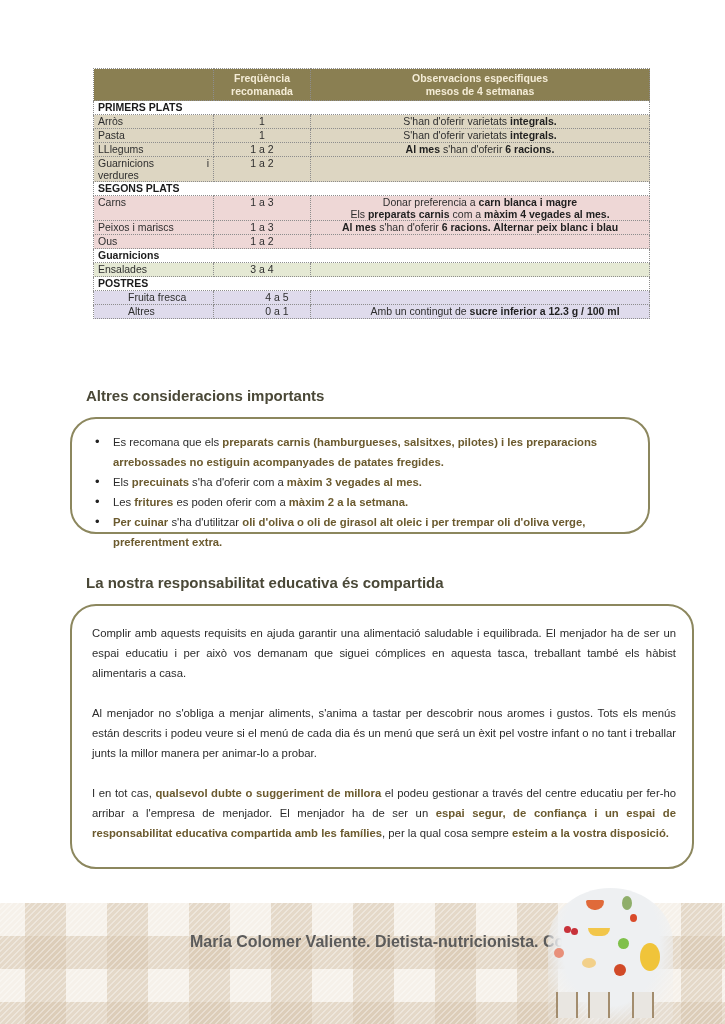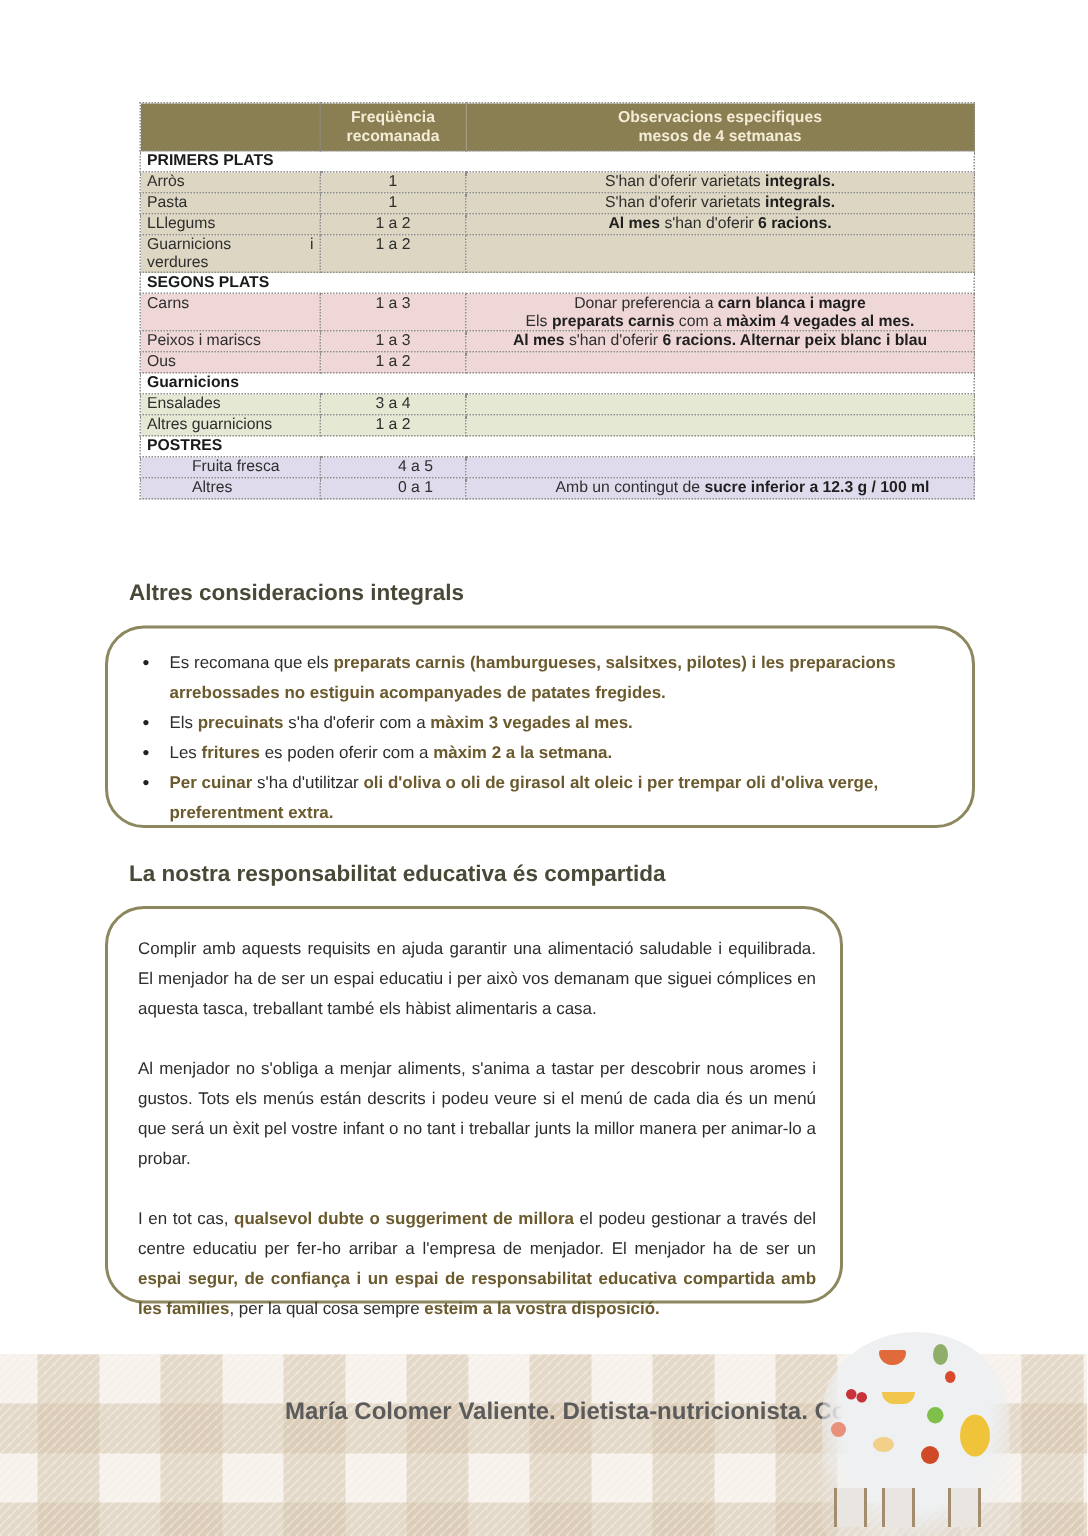--- a/index.html
+++ b/index.html
@@ -31,22 +31,22 @@
 
   
   .section-heading {
     position: absolute; left: 86px; font-size: 15px; font-weight: bold; color: #4a4837;
   }
 
   
   .box {
     position: absolute; border: 2px solid #8c875e; border-radius: 26px; background: #ffffff;
   }
-  .box-considerations { left: 70px; top: 417px; width: 580px; height: 135px; }
-  .box-responsibility { left: 70px; top: 604px; width: 492px; height: 265px; }
+  .box-considerations { left: 70px; top: 417px; width: 580px; height: 117px; }
+  .box-responsibility { left: 70px; top: 604px; width: 624px; height: 265px; }
 
   .bullets { list-style: none; position: absolute; left: 22px; top: 13px; right: 16px;
     font-size: 11.3px; line-height: 20px; color: #2c2c2c; }
   .bullets li { position: relative; padding-left: 19px; }
   .bullets li::before { content: "\2022"; position: absolute; left: 1px; top: 0; font-size: 13px; color: #222; }
   .hl { color: #6b5a2e; font-weight: bold; }
 
   .paras { position: absolute; left: 20px; right: 16px; top: 17px;
     font-size: 11.3px; line-height: 20px; color: #2c2c2c; text-align: justify; }
   .paras p { margin-bottom: 20px; }
@@ -152,43 +152,38 @@
     </tr>
 
     <tr class="group">
       <td colspan="3">Guarnicions</td>
     </tr>
     <tr class="guarn">
       <td>Ensalades</td>
       <td class="freq">3 a 4</td>
       <td class="obs"></td>
     </tr>
-    <tr class="guarn">
-      <td>Altres guarnicions</td>
-      <td class="freq">1 a 2</td>
-      <td class="obs"></td>
-    </tr>
 
     <tr class="group">
       <td colspan="3">POSTRES</td>
     </tr>
     <tr class="postres">
       <td>Fruita fresca</td>
       <td class="freq">4 a 5</td>
       <td class="obs"></td>
     </tr>
     <tr class="postres">
       <td>Altres</td>
       <td class="freq">0 a 1</td>
       <td class="obs"><span>Amb un contingut de </span><b>sucre inferior a 12.3 g / 100 ml</b></td>
     </tr>
   </tbody>
 </table>
 
-<h2 class="section-heading" style="top:387px;">Altres consideracions integrals</h2>
+<h2 class="section-heading" style="top:387px;">Altres consideracions importants</h2>
 
 <div class="box box-considerations">
   <ul class="bullets">
     <li><span>Es recomana que els </span><span class="hl">preparats carnis (hamburgueses, salsitxes, pilotes) i les preparacions arrebossades no estiguin acompanyades de patates fregides.</span></li>
     <li><span>Els </span><span class="hl">precuinats</span><span> s'ha d'oferir com a </span><span class="hl">màxim 3 vegades al mes.</span></li>
     <li><span>Les </span><span class="hl">fritures</span><span> es poden oferir com a </span><span class="hl">màxim 2 a la setmana.</span></li>
     <li><span class="hl">Per cuinar</span><span> s'ha d'utilitzar </span><span class="hl">oli d'oliva o oli de girasol alt oleic  i per trempar oli d'oliva verge, preferentment extra.</span></li>
   </ul>
 </div>
 

